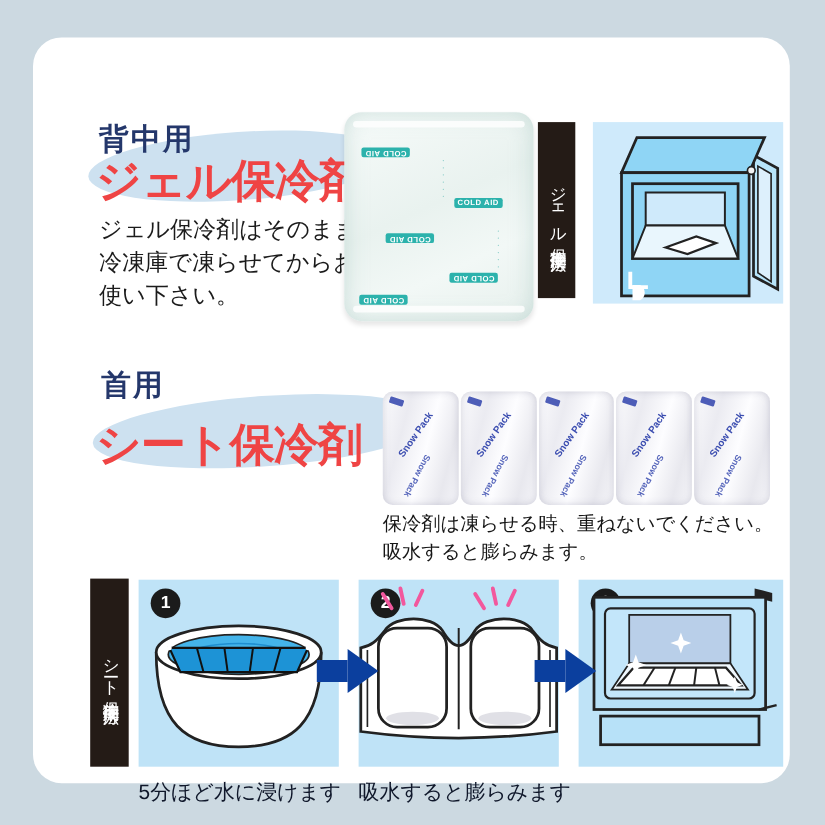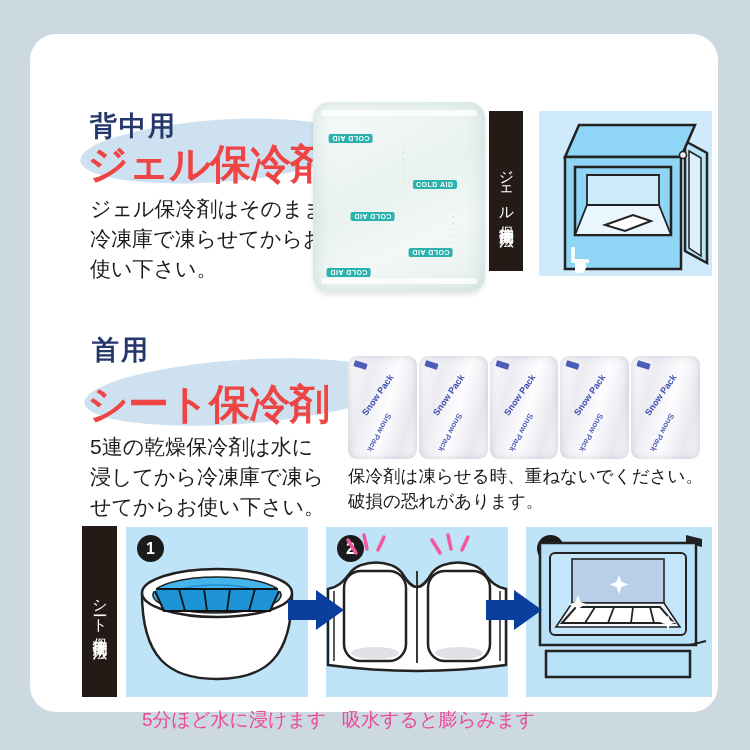--- a/index.html
+++ b/index.html
@@ -56,21 +56,21 @@
   .sp2 { font-size:8px; left:10px; top:72px; transform:rotate(118deg); opacity:.85; }
   .spbar { position:absolute; width:13px; height:6px; background:#3b4db0; border-radius:1px; top:6px; left:6px; transform:rotate(18deg); opacity:.9; }
   .warning { position:absolute; left:318px; top:430px; width:372px; font-size:17.5px; line-height:1.4; }
   
   .step-panel { position:absolute; top:493px; height:170px; background:#bfe3f7; }
   .badge {
     position:absolute; left:11px; top:8px; width:27px; height:27px; border-radius:50%;
     background:#1b1b1b; color:#fff; font-size:16px; font-weight:bold;
     display:flex; align-items:center; justify-content:center;
   }
-  .step-caption { position:absolute; top:673px; font-size:19px; text-align:center; white-space:nowrap; color:#ec4899;margin-left:16px; }
+  .step-caption { position:absolute; top:673px; font-size:19px; text-align:center; white-space:nowrap; color:#0f172a; }
   .arrow { position:absolute; top:556px; width:56px; height:40px; }
   .arrow .bar { position:absolute; left:0; top:10px; width:28px; height:20px; background:#0b3f9e; }
   .arrow .head {
     position:absolute; left:28px; top:0; width:0; height:0;
     border-top:20px solid transparent; border-bottom:20px solid transparent; border-left:28px solid #0b3f9e;
   }
   svg { display:block; }
 </style>
 </head>
 <body>
@@ -117,21 +117,20 @@
       <path d="M34 136 v14 h16" stroke="#ffffff" stroke-width="3.5" fill="none"></path>
       <path d="M36 148 h7 a8 8 0 0 1 0 14 h-7 z" fill="#ffffff"></path>
 
       <circle cx="144" cy="44" r="3.5" fill="#f2f2f2" stroke="#222" stroke-width="1.5"></circle>
     </svg>
   </div>
 
   <div class="hl-ellipse" style="left:54px;top:326px;width:312px;height:64px;"></div>
   <div class="use-label" style="left:62px;top:298px;">首用</div>
   <div class="big-title" style="left:57px;top:343px;">シート保冷剤</div>
-  <div class="desc" style="left:60px;top:398px;width:240px;">5連の乾燥保冷剤は水に浸してから冷凍庫で凍らせてからお使い下さい。</div>
 
   <div class="sheet-pack">
     <div class="seg">
       <span class="spbar"></span>
       <span class="sp sp1">Snow Pack</span>
       <span class="sp sp2">Snow Pack</span>
     </div>
     <div class="seg">
       <span class="spbar"></span>
       <span class="sp sp1">Snow Pack</span>
@@ -146,21 +145,21 @@
       <span class="spbar"></span>
       <span class="sp sp1">Snow Pack</span>
       <span class="sp sp2">Snow Pack</span>
     </div>
     <div class="seg">
       <span class="spbar"></span>
       <span class="sp sp1">Snow Pack</span>
       <span class="sp sp2">Snow Pack</span>
     </div>
   </div>
-  <div class="warning cap">保冷剤は凍らせる時、重ねないでください。破損の恐れがあります。</div>
+  <div class="warning cap">保冷剤は凍らせる時、重ねないでください。吸水すると膨らみます。</div>
 
   <div class="vlabel" style="left:52px;top:492px;width:35px;height:171px;">シート保冷剤使用方法</div>
 
   <div class="step-panel" style="left:96px;width:182px;">
     <div class="badge">1</div>
     <svg width="182" height="170" viewBox="0 0 182 170" style="position:absolute;left:0;top:0;">
       <path d="M16 66 C16 130 42 152 91 152 C140 152 166 130 166 66" fill="#ffffff" stroke="#222" stroke-width="2.5"></path>
       <ellipse cx="91" cy="66" rx="75" ry="24" fill="#ffffff" stroke="#222" stroke-width="2.5"></ellipse>
       <ellipse cx="91" cy="68" rx="64" ry="18" fill="#44b4ea" stroke="#222" stroke-width="1.6"></ellipse>
       <ellipse cx="91" cy="69" rx="46" ry="11" fill="none" stroke="#1f8fd0" stroke-width="1.5"></ellipse>

